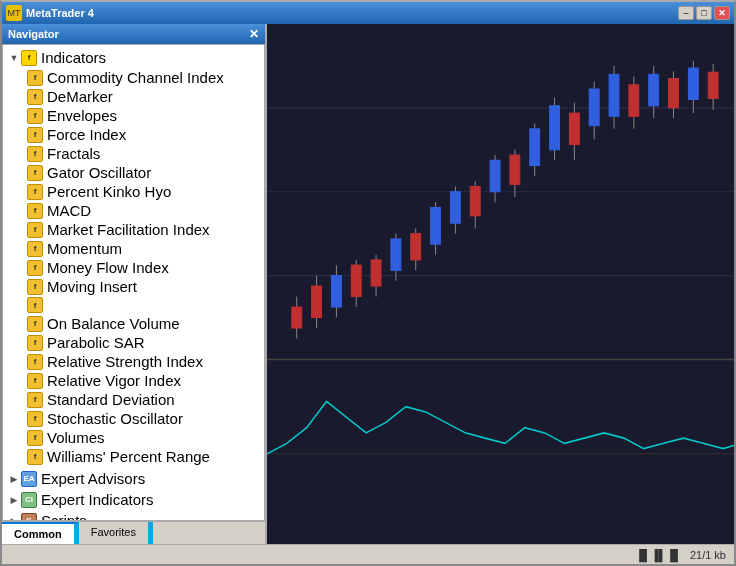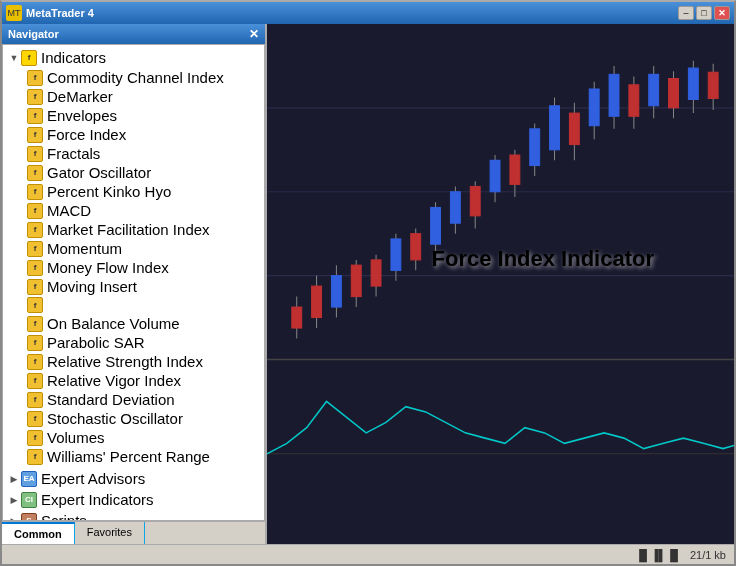--- a/index.html
+++ b/index.html
@@ -217,21 +217,21 @@
       display: flex;
       background: #d4d0c8;
       border-top: 1px solid #aaa;
       flex-shrink: 0;
     }
 
     .nav-tab {
       padding: 4px 12px;
       font-size: 11px;
       cursor: pointer;
-      border-right: 1px solid #0ea5e9;
+      border-right: 5px solid #0ea5e9;
       background: #d4d0c8;
     }
 
     .nav-tab.active {
       background: white;
       border-top: 2px solid #0078d7;
       font-weight: bold;
     }
 
     
@@ -503,23 +503,20 @@
 
         <line x1="450" y1="38" x2="450" y2="82" stroke="#888" stroke-width="1"></line>
         <rect x="445" y="46" width="10" height="25" fill="#c03030" stroke="#c03030"></rect>
 
         <line x1="0" y1="410" x2="471" y2="410" stroke="#333" stroke-width="1"></line>
 
         <polyline points="0,410 20,400 40,385 60,360 80,375 100,390 120,380 140,365 160,370 180,380 200,390 220,395 240,400 260,385 280,390 300,400 320,395 340,390 360,395 380,405 400,400 420,395 440,400 460,405 471,402" fill="none" stroke="#00c8c8" stroke-width="1.5"></polyline>
       </svg>
 
       
-      <div class="force-index-label">
-        <span style="color:#000; font-family: Arial, sans-serif; font-size: 22px; font-weight: bold;">Force Index Indicator</span>
-      </div>
     </div>
   </div>
 
   <div class="status-bar">
     <span class="status-item">▐▌▐▌▐▌</span>
     <span class="status-item">21/1 kb</span>
   </div>
 </div>
 
 </body></html>

